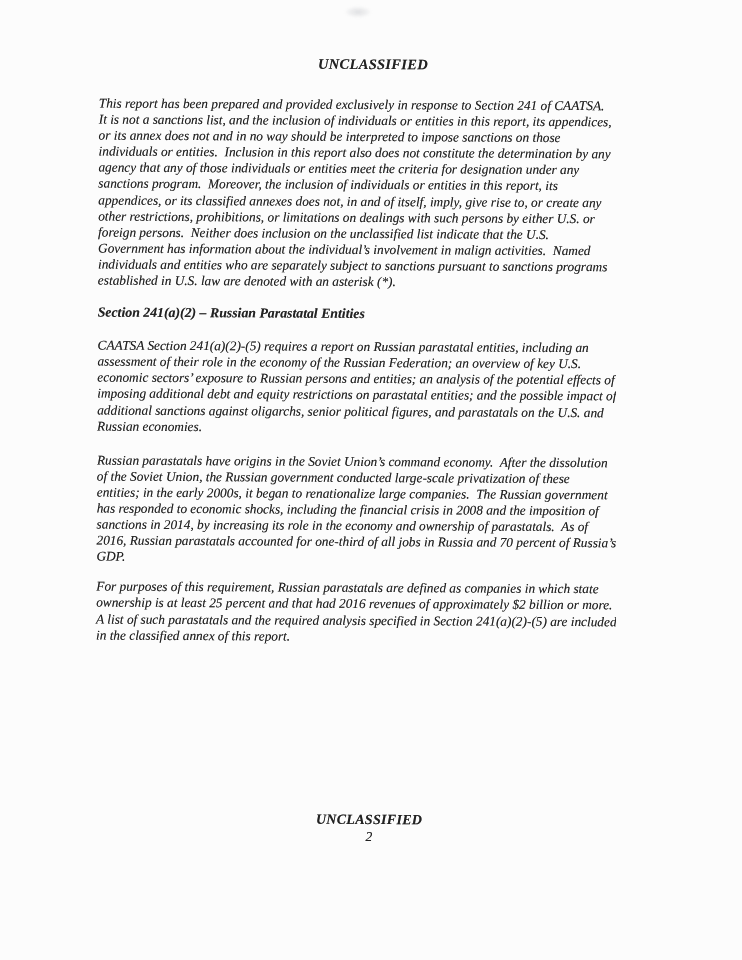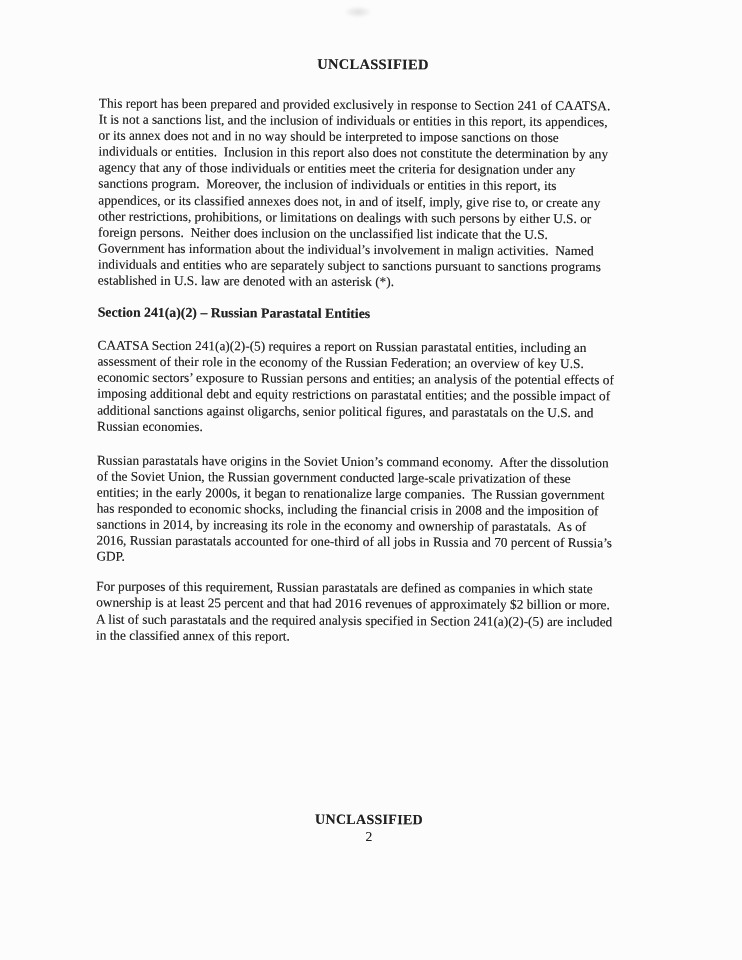--- a/index.html
+++ b/index.html
@@ -14,20 +14,21 @@
   }
   .page {
     position: relative;
     width: 616px;
     height: 960px;
     background: var(--paper, #fcfcfc);
     overflow: hidden;
     color: var(--ink, #222222);
     
     text-shadow: 0 0 0.5px rgba(30,30,30,0.5);
+    font-style: italic;
   }
   .content {
     position: absolute;
     inset: 0;
     padding: 56px 0 0 97px;
     transform: rotate(0.3deg);
     transform-origin: 371px 450px;
   }
   .doc-header {
     width: 548px;

